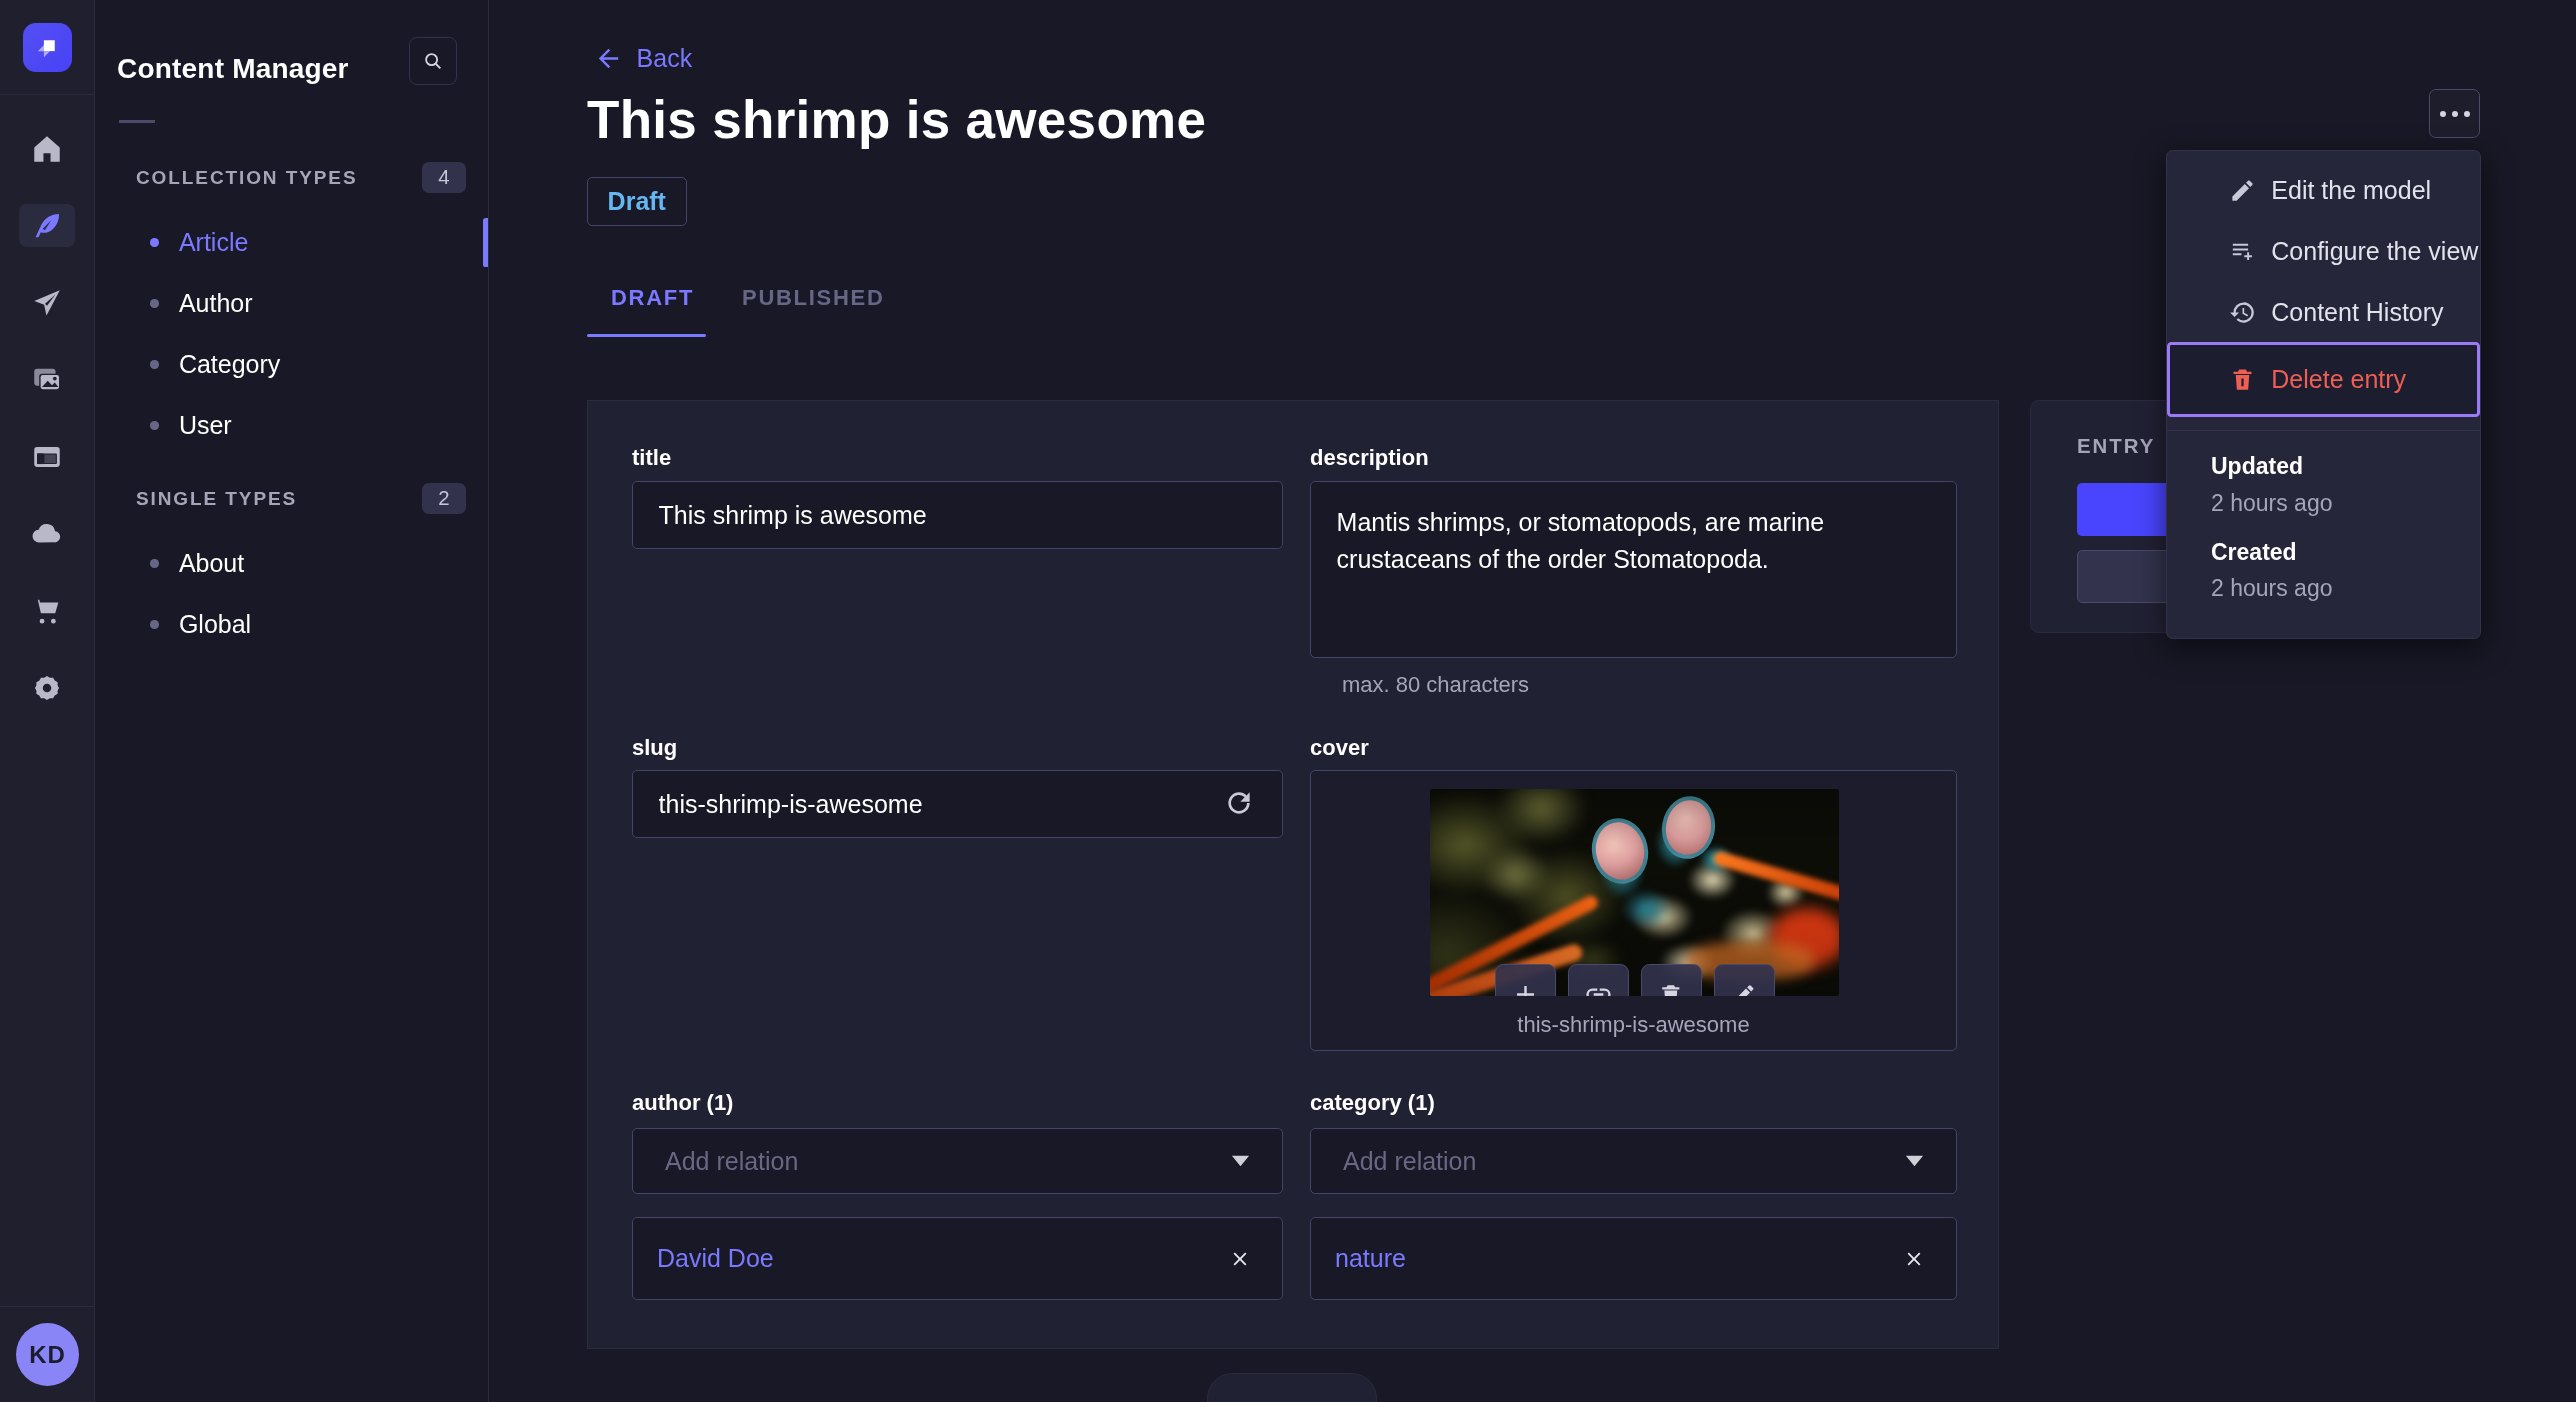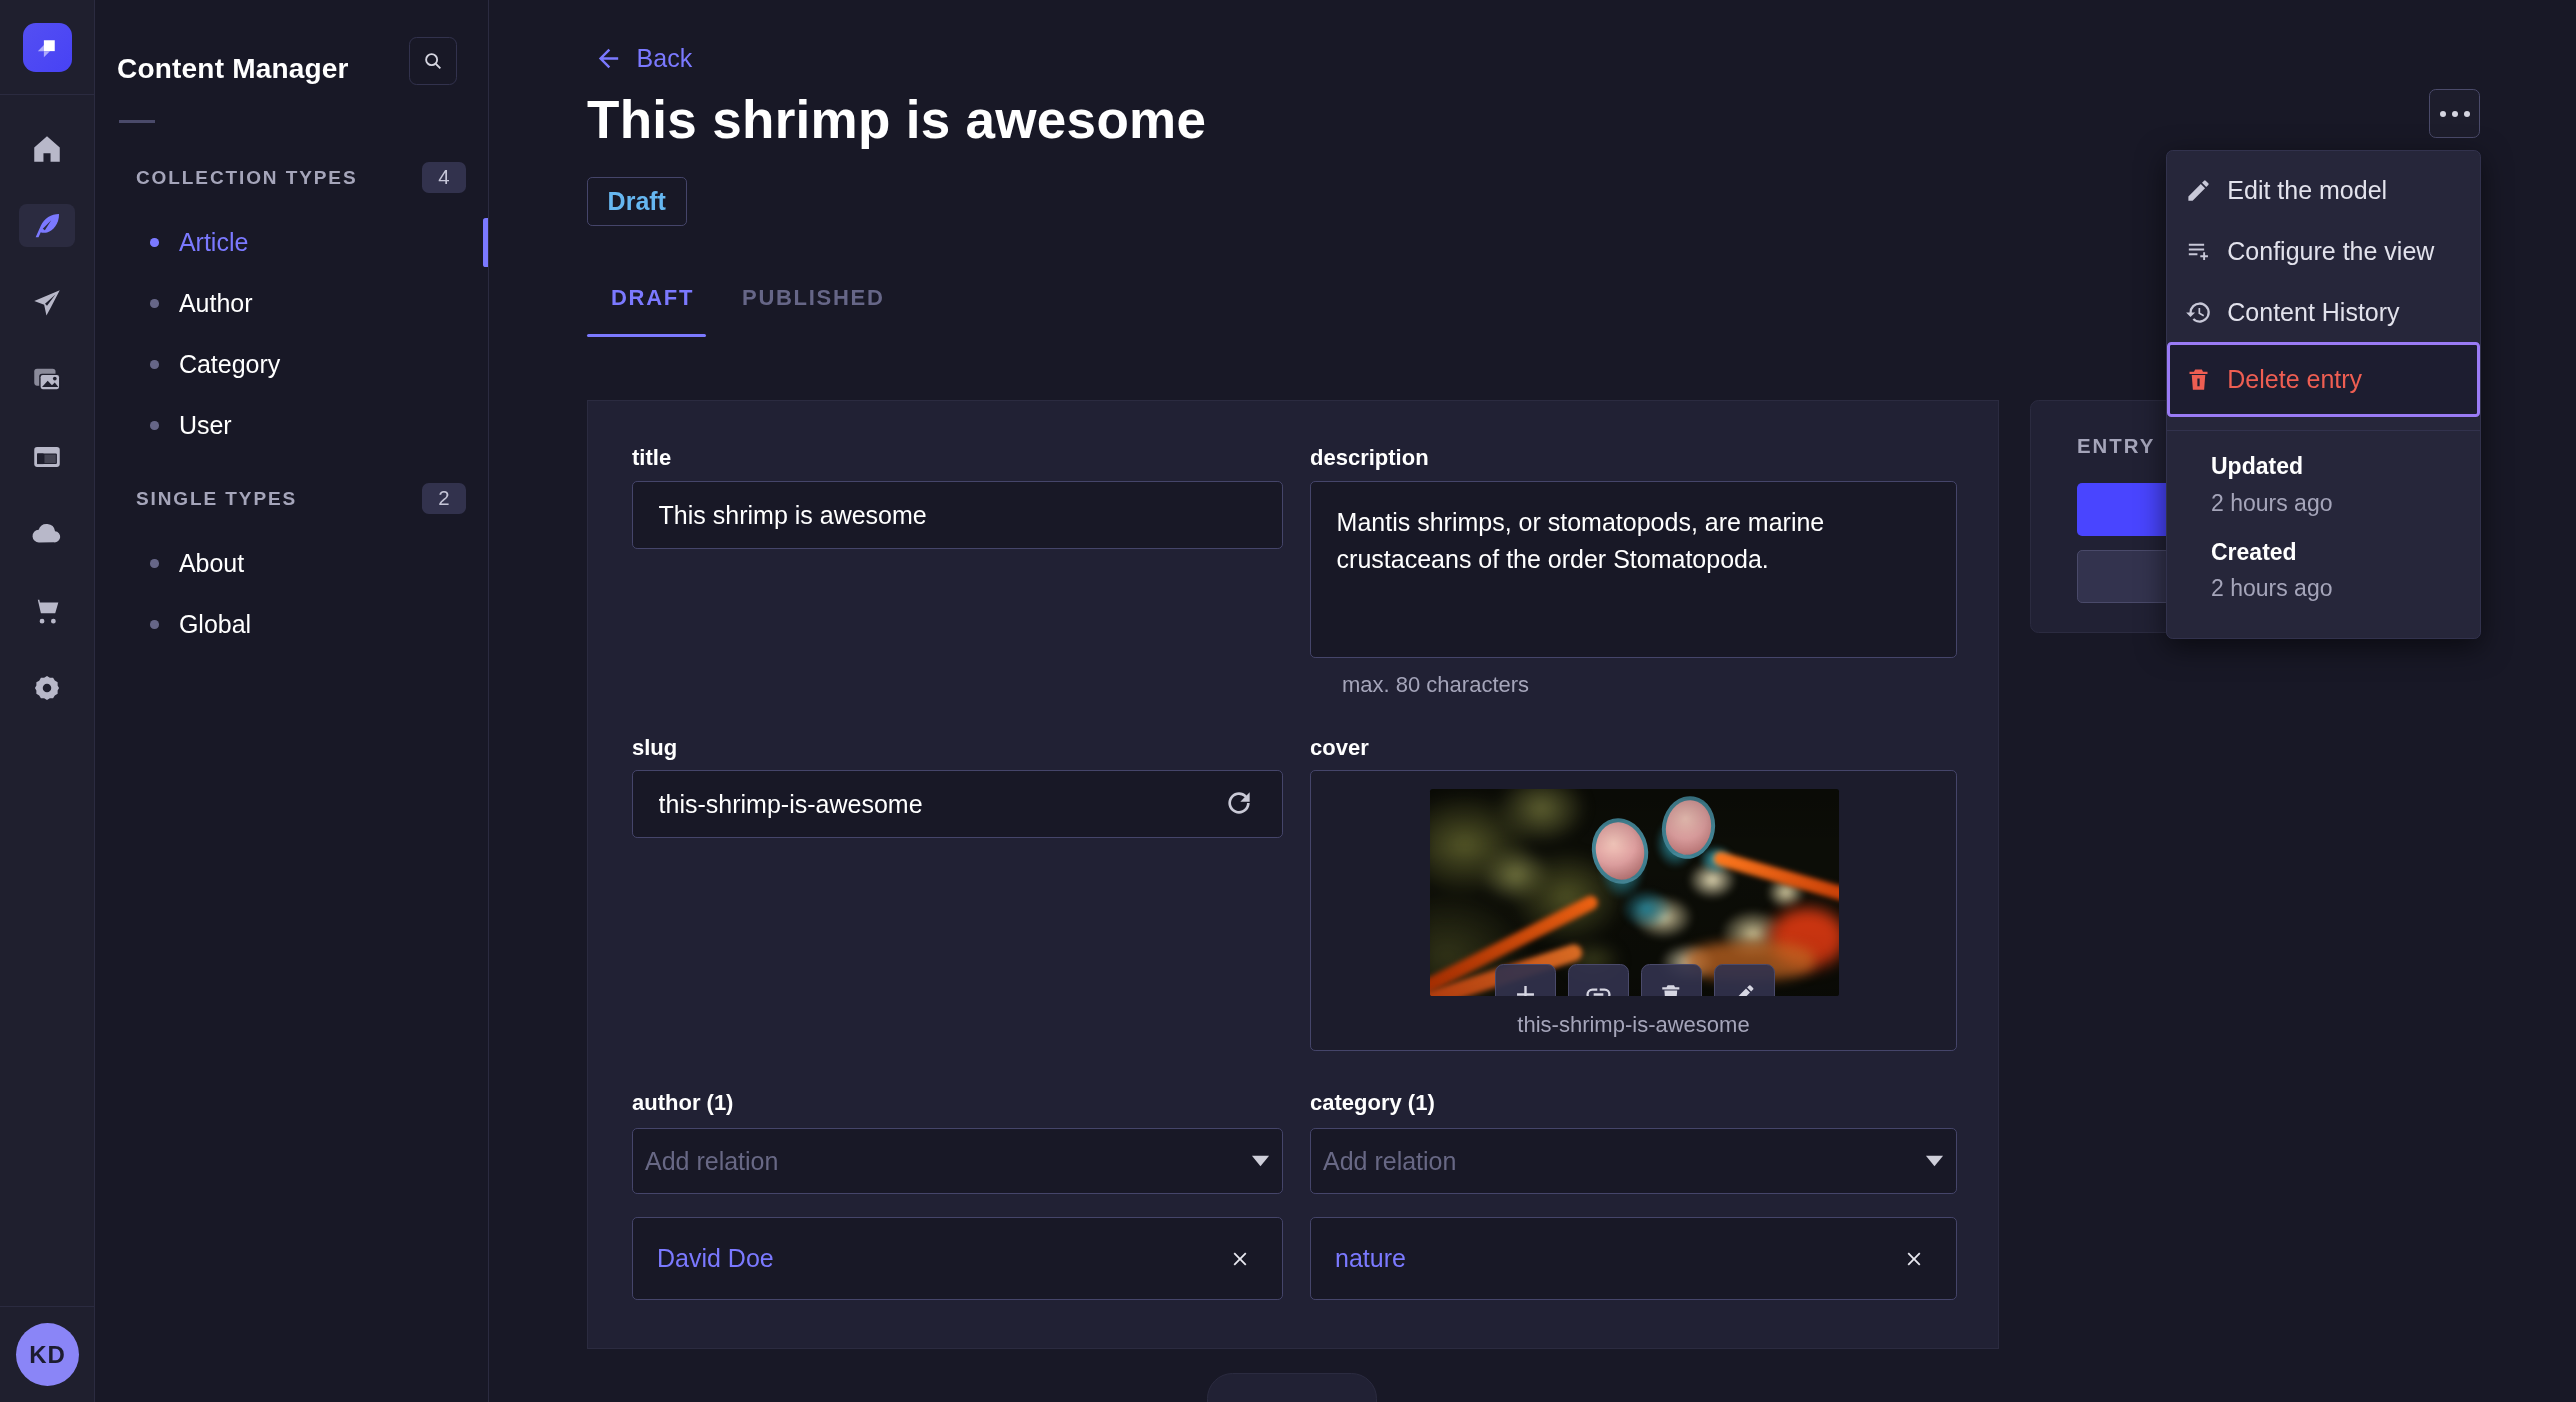--- a/index.html
+++ b/index.html
@@ -85,35 +85,35 @@
   .ci-streak { border-radius:8.5px; filter:blur(2.6px); }
   .s1 { left:-25.6px; top:150px; width:204px; height:13.6px; transform:rotate(-27deg); background:linear-gradient(90deg,#c93500,#ff6a14); }
   .s2 { left:-13.6px; top:179px; width:170px; height:17px; transform:rotate(-18deg); background:linear-gradient(90deg,#e04a10,#ff7f2a); }
   .s3 { left:281px; top:82px; width:153px; height:13.6px; transform:rotate(16deg); background:linear-gradient(90deg,#ff7a1e,#d13c05); }
   .s4 { left:339px; top:119px; width:77px; height:60px; border-radius:50%; filter:blur(7.7px); background:#e33b12; }
   .s5 { left:256px; top:153px; width:128px; height:38px; border-radius:40%; filter:blur(6px); background:rgba(230,120,40,.75); }
   .ci-shade { inset:0; background:linear-gradient(180deg, rgba(0,0,0,.18) 0%, rgba(0,0,0,0) 30%, rgba(0,0,0,.22) 100%); }
   .cover-actions { position:absolute; left:50%; transform:translateX(-50%); top:175px; display:flex; gap:12px; }
   .cv-btn { width:61px; height:61px; border-radius:8.5px; background:rgba(50,50,77,.92); border:0.9px solid #4a4a6a; color:#d6d6e2; display:flex; align-items:center; justify-content:center; }
   .cover-caption { position:absolute; left:0; right:0; top:241px; text-align:center; color:#a5a5ba; font-size:22px; }
-  .rel-select { position:absolute; background:#181826; border:0.9px solid #45456a; border-radius:5.1px; display:flex; align-items:center; justify-content:space-between; padding:0 12px; }
+  .rel-select { position:absolute; background:#181826; border:0.9px solid #45456a; border-radius:5.1px; display:flex; align-items:center; justify-content:space-between; padding:0 32px; }
   .rel-placeholder { color:#686885; font-size:25px; }
   .rel-item { position:absolute; background:#181826; border:0.9px solid #45456a; border-radius:5.1px; display:flex; align-items:center; justify-content:space-between; padding:0 24px; }
   .rel-name { color:#7b79ff; font-size:25px; }
   .x-btn { color:#e8e8f0; display:flex; align-items:center; justify-content:center; width:37px; height:37px; }
 
   
   .entry-card { position:absolute; left:2030px; top:400px; width:451px; height:233px; background:#212134; border:0.9px solid #2b2b40; border-radius:8.5px; z-index:2; }
   .entry-label { position:absolute; left:46px; top:34px; color:#a5a5ba; font-size:20.4px; font-weight:bold; letter-spacing:2px; }
   .btn-primary { position:absolute; left:46px; top:82px; width:361px; height:53px; border-radius:5.1px; background:#4945ff; }
   .btn-secondary { position:absolute; left:46px; top:149px; width:361px; height:53px; border-radius:5.1px; background:#33334e; border:0.9px solid #4a4a6a; }
 
   
   .menu { position:absolute; left:2166px; top:150px; width:315px; height:489px; background:#26263a; border:0.9px solid #32324d; border-radius:6.8px; box-shadow:0 8.5px 29px rgba(0,0,0,.55); z-index:10; }
-  .menu-item { position:absolute; left:0; right:0; height:61px; display:flex; align-items:center; gap:15.3px; padding-left:18px; color:#e2e2ec; font-size:25px; }
+  .menu-item { position:absolute; left:0; right:0; height:61px; display:flex; align-items:center; gap:15.3px; padding-left:62px; color:#e2e2ec; font-size:25px; }
   .menu-item svg { width:27px; height:27px; color:#c8c8d8; flex:none; }
   .menu-item.danger { color:#ee5e52; height:75px; background:#1d1d30; outline:3.4px solid #9a7bf5; outline-offset:-3.4px; border-radius:4.3px; }
   .menu-item.danger svg { color:#ee5e52; }
   .menu-divider { position:absolute; left:0; right:0; top:279px; height:0.9px; background:#32324d; }
   .meta-label { position:absolute; left:44px; color:#ffffff; font-size:23px; font-weight:bold; }
   .meta-value { position:absolute; left:44px; color:#a5a5ba; font-size:23px; }
 
   .bottom-pill { position:absolute; left:1207px; top:1373px; width:170px; height:55px; border-radius:25.6px; background:#212134; border:0.9px solid #2b2b40; z-index:1; }
 </style>
 </head>

